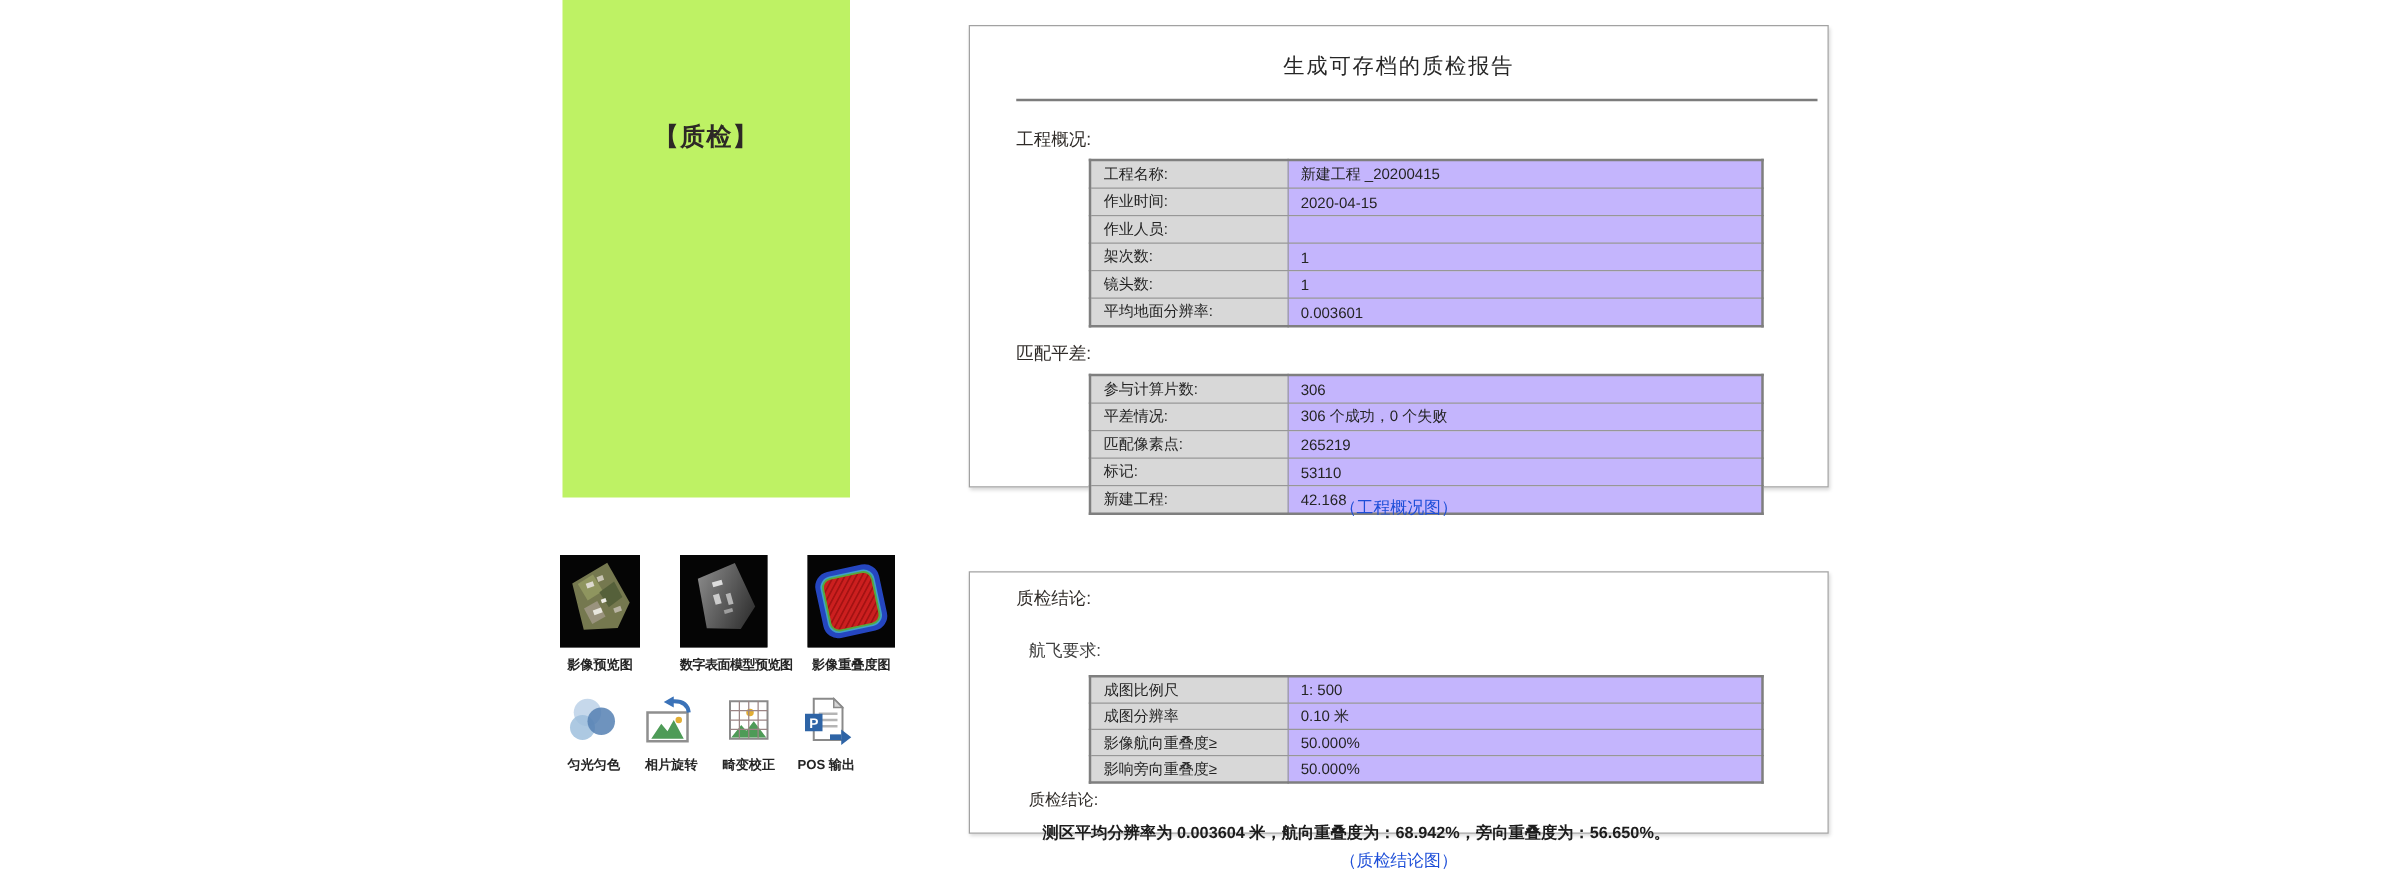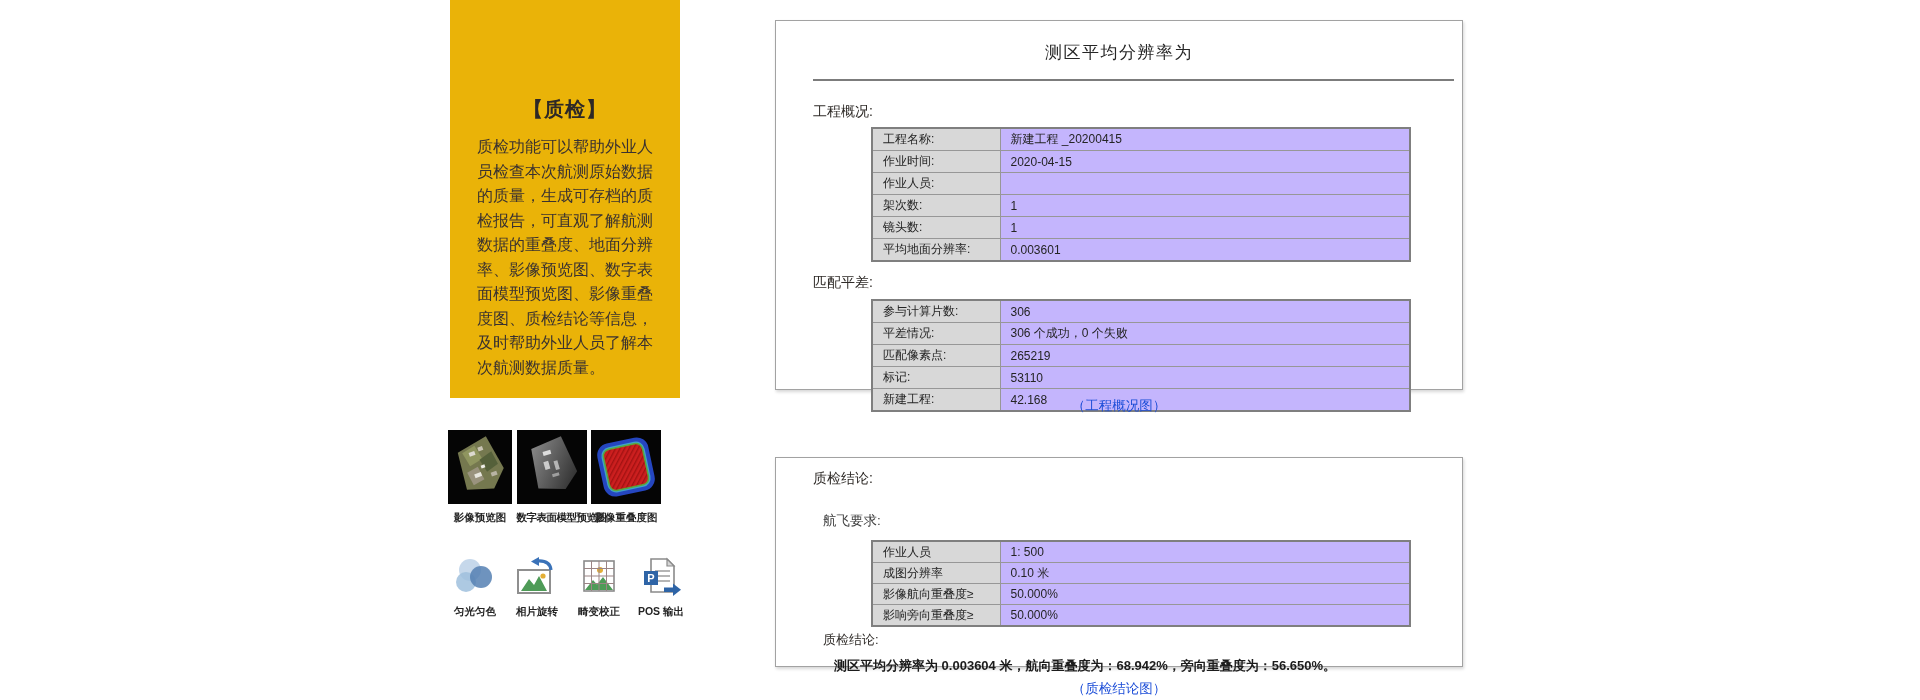--- a/index.html
+++ b/index.html
@@ -4,33 +4,33 @@
 <style>
   * { margin:0; padding:0; box-sizing:border-box; }
   html,body { background:#ffffff; }
   .stage {
     position:relative; width:1920px; height:700px; background:#ffffff;
     font-family:"Liberation Sans","DejaVu Sans",sans-serif; color:#2b2b2b; overflow:hidden;
   }
   
   .sidebar {
     position:absolute; left:450px; top:0; width:230px; height:398px;
-    background:#eab308;
+    background:#bef264;
   }
   .sidebar h2 {
     margin-top:96px; text-align:center; font-size:20px; font-weight:700; color:#2d2826;
     letter-spacing:1px;
   }
   .sidebar p {
     margin-top:12px; padding:0 27px; font-size:16px; line-height:24.5px;
     text-align:justify; color:#3a3230;
   }
   
   .thumbs {
-    position:absolute; left:448px; top:430px; width:213px;
+    position:absolute; left:448px; top:444px; width:268px;
     display:flex; justify-content:space-between;
   }
   .thumb { width:70px; text-align:center; }
   .thumb:nth-child(1){ width:64px; }
   .thumb svg { display:block; background:#050505; width:100%; height:74px; }
   .thumb figcaption, .feat figcaption {
     margin-top:7px; font-size:10.5px; font-weight:700; color:#242424; white-space:nowrap;
   }
   .thumb:nth-child(2) figcaption { letter-spacing:-0.5px; }
   
@@ -61,37 +61,36 @@
     margin:8px 20px 0 58px; font-size:13px; font-weight:700; color:#1c1c1c;
   }
   table.rtable {
     border-collapse:collapse; margin:6px 0 0 95px; width:540px;
     border:2px solid #7f7f7f; background:#fff;
   }
   table.rtable td {
     border:1px solid #979797; font-size:12px; color:#242424;
     padding:2px 10px; height:15px; white-space:nowrap;
   }
-  table.rtable td.lbl { background:#d8d8d8; width:128px; }
+  table.rtable td.lbl { background:#d8d8d8; width:158px; }
   table.rtable td.val { background:#c4b5fd; }
   .panel1 .rtable.t1 { margin-top:6px; }
   .panel1 .rtable.t2 { margin-top:7px; }
   .panel2 .rtable td { padding:1.5px 10px; height:13px; }
   .panel2 .rtable { margin-top:10px; }
   .caption { margin-top:7px; font-size:13.5px; color:#1d4ed8; }
   .caption.c2 { margin-top:13px; }
 </style>
 </head>
 <body>
 
 <div class="stage">
 
   <aside class="sidebar">
     <h2>【质检】</h2>
-    <p>质检功能可以帮助外业人员检查本次航测原始数据的质量，生成可存档的质检报告，可直观了解航测数据的重叠度、地面分辨率、影像预览图、数字表面模型预览图、影像重叠度图、质检结论等信息，及时帮助外业人员了解本次航测数据质量。</p>
   </aside>
 
   <div class="thumbs">
     <figure class="thumb">
       <svg viewBox="0 0 64 74">
         <rect x="0" y="0" width="64" height="74" fill="#050505"></rect>
         <g transform="rotate(-20 32 37)">
           <path d="M16 16 L48 10 L54 46 L38 62 L12 54 Z" fill="#75784f"></path>
           <path d="M20 18 L34 15 L37 30 L23 33 Z" fill="#8f955f"></path>
           <path d="M34 30 L48 26 L50 40 L37 44 Z" fill="#55603a"></path>
@@ -192,21 +191,21 @@
           <polygon points="33,27.5 41,33.8 33,40" fill="#2e64a6"></polygon>
         </svg>
       </div>
       <figcaption>POS 输出</figcaption>
     </figure>
   </div>
 
   <section class="report-col">
 
     <div class="panel panel1">
-      <h1>测区平均分辨率为</h1>
+      <h1>生成可存档的质检报告</h1>
       <div class="rule"></div>
       <div class="sec">工程概况:</div>
       <table class="rtable t1">
         <tbody>
             <tr>
               <td class="lbl">工程名称:</td>
               <td class="val">新建工程 _20200415</td>
             </tr>
         <tr>
               <td class="lbl">作业时间:</td>
@@ -257,21 +256,21 @@
         </table>
     </div>
     <div class="caption">（工程概况图）</div>
 
     <div class="panel panel2">
       <div class="sec" style="margin-top:12px;">质检结论:</div>
       <div class="subsec">航飞要求:</div>
       <table class="rtable">
         <tbody>
             <tr>
-              <td class="lbl">作业人员</td>
+              <td class="lbl">成图比例尺</td>
               <td class="val">1: 500</td>
             </tr>
         <tr>
               <td class="lbl">成图分辨率</td>
               <td class="val">0.10 米</td>
             </tr>
         <tr>
               <td class="lbl">影像航向重叠度≥</td>
               <td class="val">50.000%</td>
             </tr>

